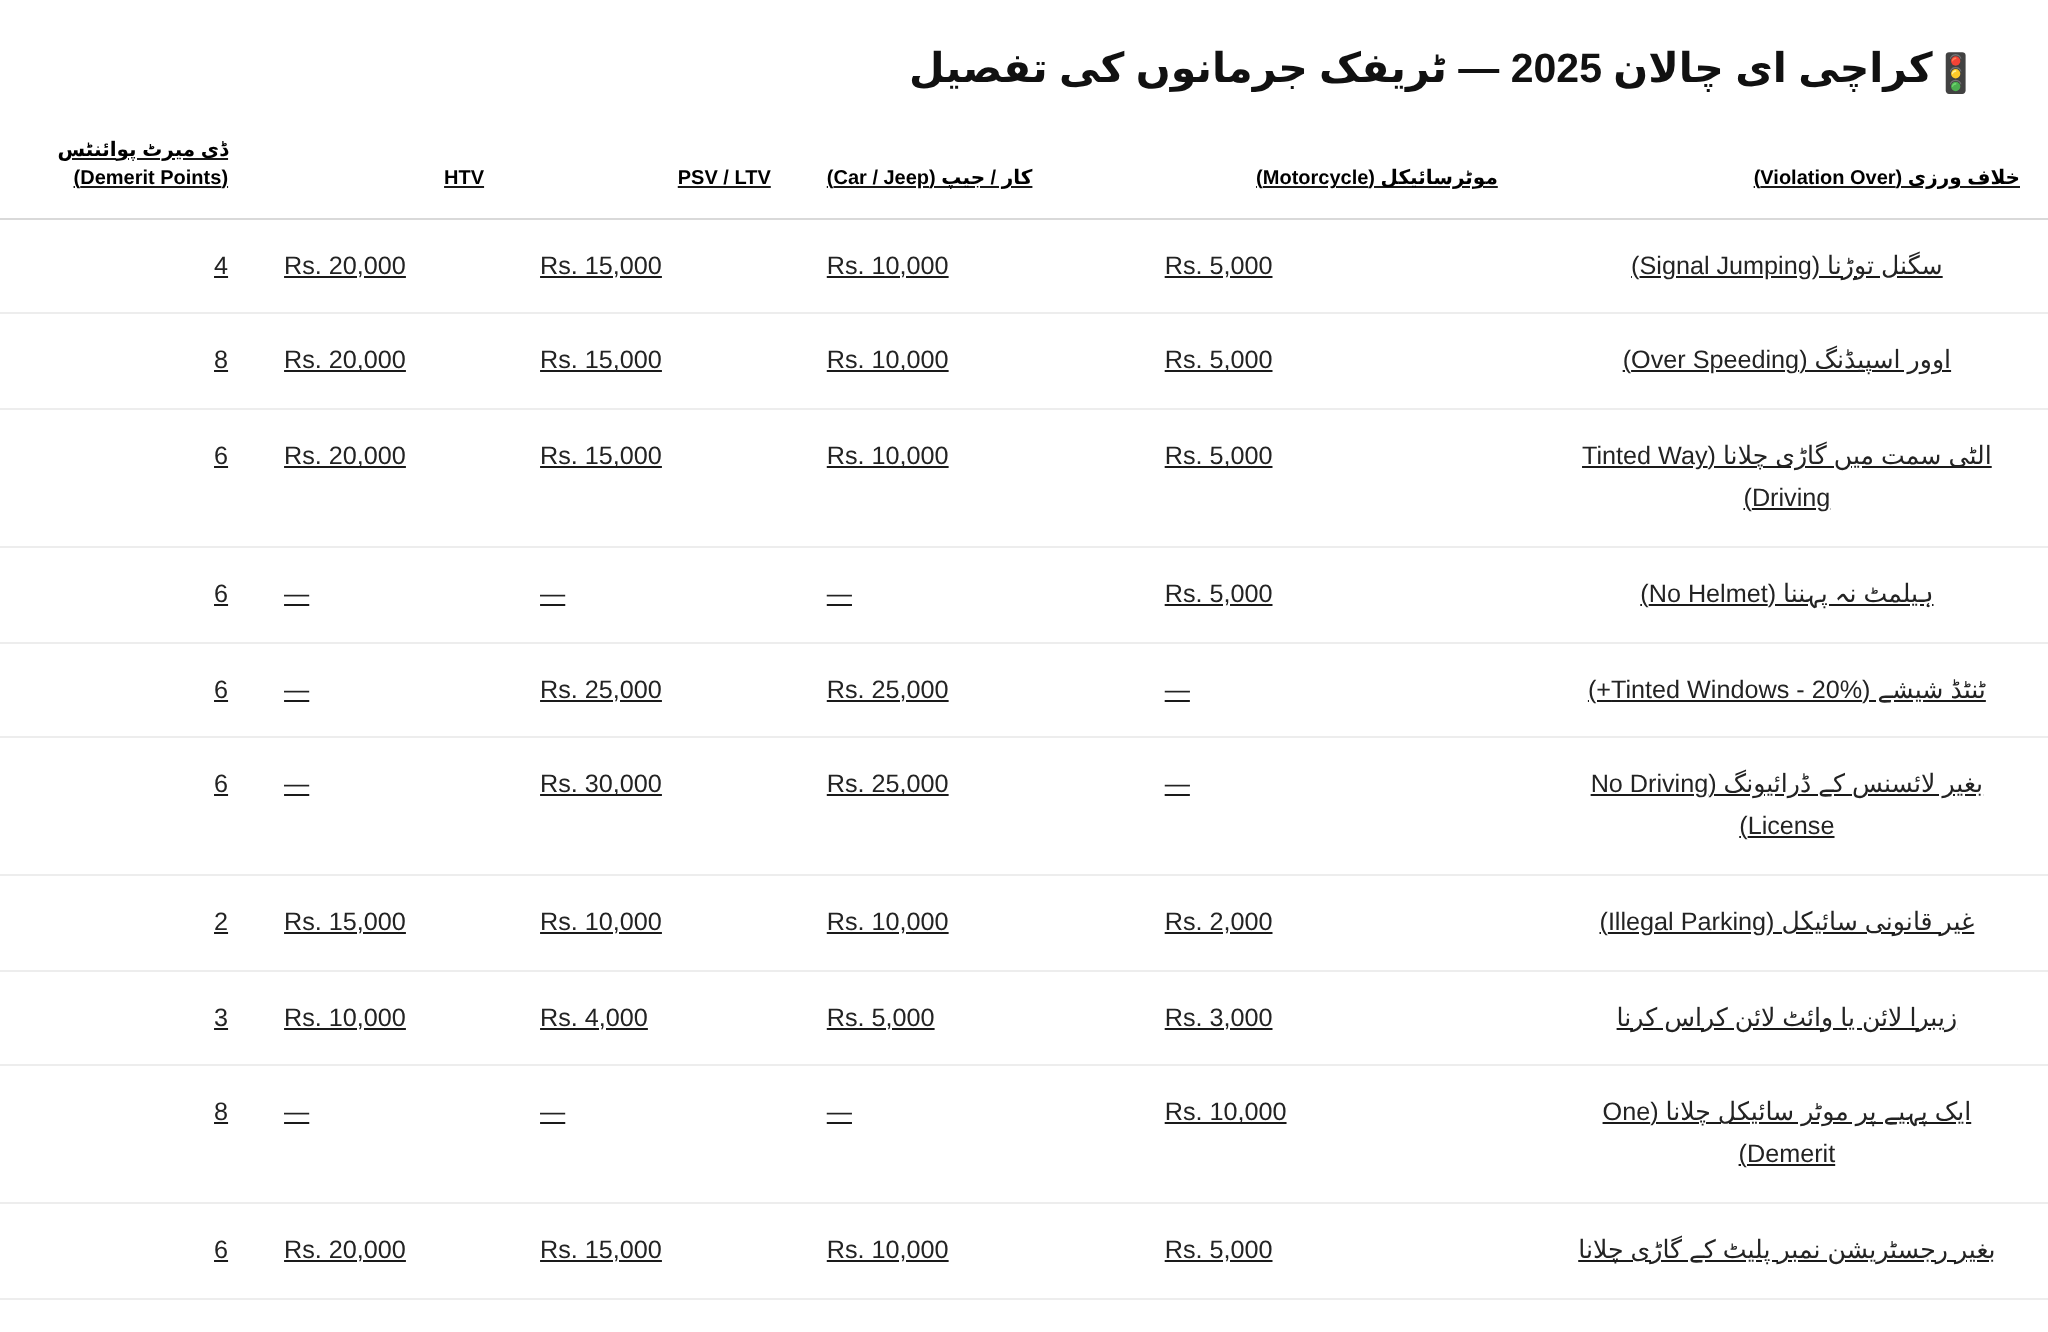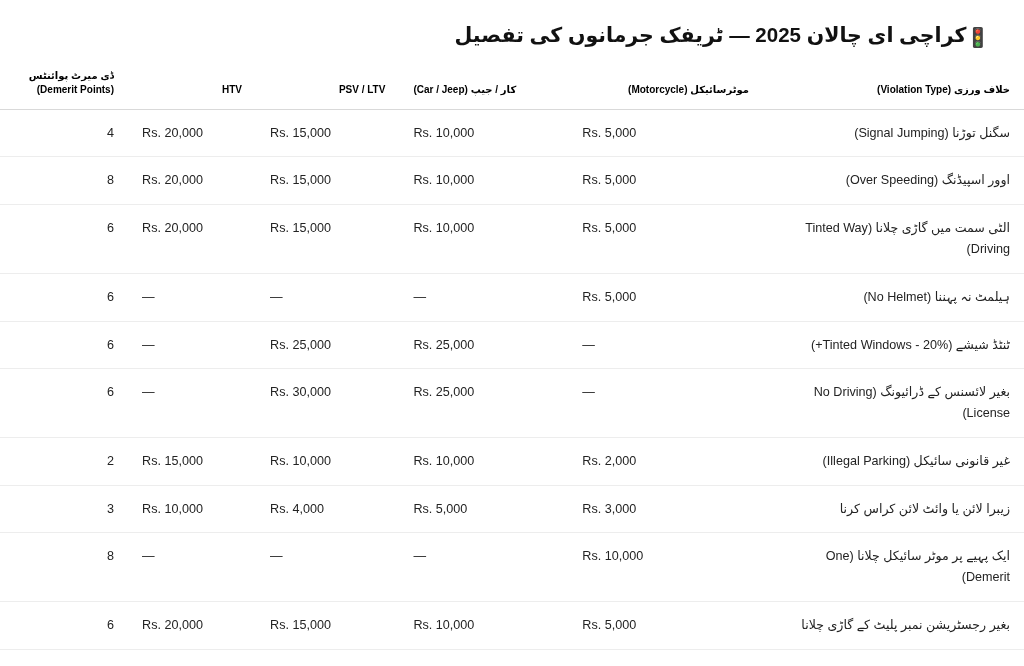--- a/index.html
+++ b/index.html
@@ -16,20 +16,21 @@
     font-family: "Liberation Sans", "DejaVu Sans", sans-serif;
     color: #1a1a1a;
     direction: rtl;
   }
   .page {
     width: 1024px;
     height: 586px;
     position: relative;
     background: #ffffff;
     padding: 0;
+    text-decoration: underline;
   }
 
   
   .title-bar {
     padding: 22px 30px 14px 30px;
     text-align: right;
   }
   .page-title {
     font-size: 20.5px;
     font-weight: bold;
@@ -73,21 +74,21 @@
   table.fines tbody td {
     font-size: 12.6px;
     color: #232323;
     padding: 13px 14px 13px 14px;
     border-bottom: 1px solid #ededed;
     vertical-align: top;
     line-height: 1.65;
     font-weight: normal;
   }
   td.col-violation {
-    text-align: right;
+    text-align: center;
     padding-right: 30px;
     direction: rtl;
     unicode-bidi: isolate;
   }
   td.col-mc, td.col-car, td.col-psv, td.col-htv {
     text-align: left;
     direction: ltr;
     unicode-bidi: isolate;
     white-space: nowrap;
     margin-top: 41px;
@@ -106,21 +107,21 @@
 
 <div class="page">
 
   <div class="title-bar">
     <span class="page-title"><span class="title-icon">🚦</span><span>کراچی ای چالان 2025 — ٹریفک جرمانوں کی تفصیل</span></span>
   </div>
 
   <table class="fines">
     <thead>
       <tr>
-        <th class="col-violation">خلاف ورزی (Violation Type)</th>
+        <th class="col-violation">خلاف ورزی (Violation Over)</th>
         <th class="col-mc">موٹرسائیکل (Motorcycle)</th>
         <th class="col-car">کار / جیپ (Car / Jeep)</th>
         <th class="col-psv">PSV / LTV</th>
         <th class="col-htv">HTV</th>
         <th class="col-points">ڈی میرٹ پوائنٹس (Demerit Points)</th>
       </tr>
     </thead>
     <tbody id="fines-body">
         <tr>
           <td class="col-violation">سگنل توڑنا (Signal Jumping)</td>

